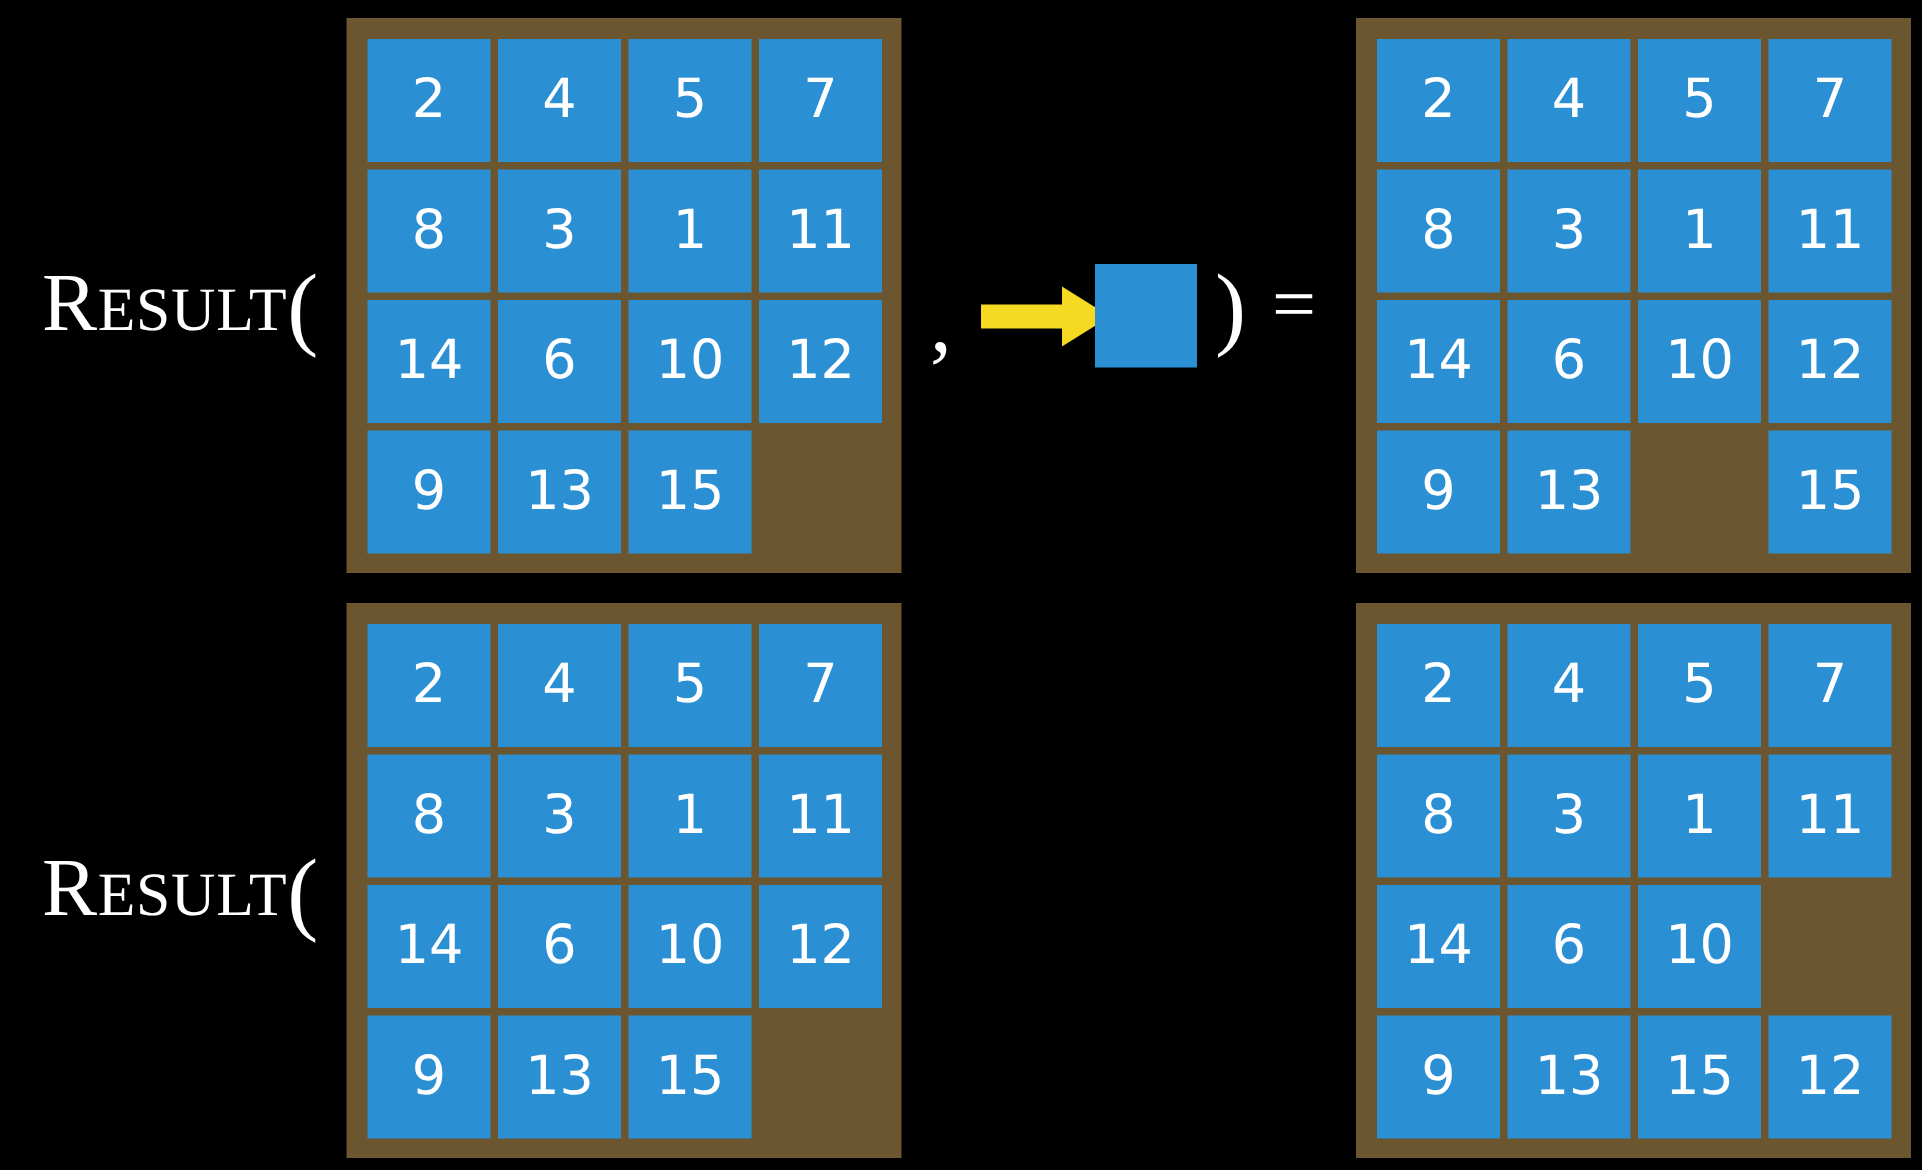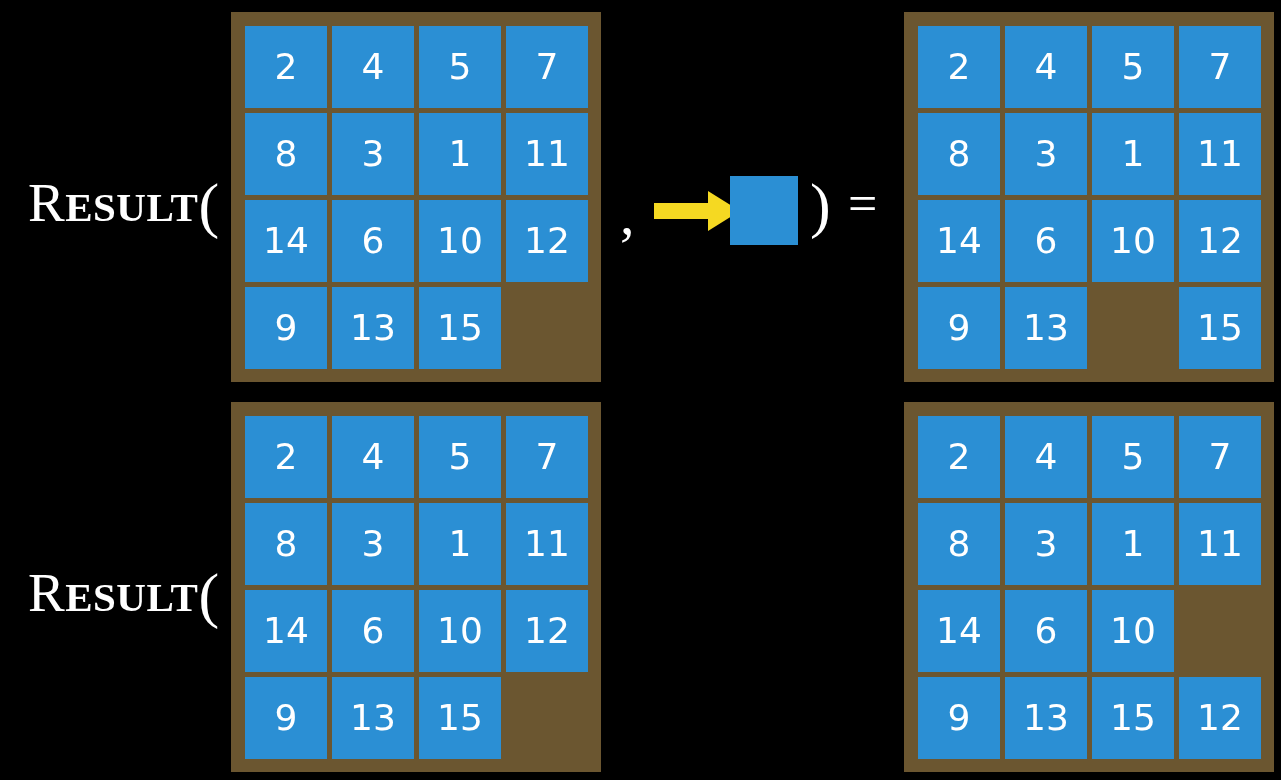--- a/index.html
+++ b/index.html
@@ -42,21 +42,20 @@
     white-space: nowrap;
     font-family: "Liberation Serif", "DejaVu Serif", serif;
     color: #ffffff;
     letter-spacing: 0.5px;
   }
   .result-label .cap {
     font-size: 55px;
   }
   .result-label .smallcaps {
     font-size: 41px;
-    font-weight: bold;
   }
   .result-label .paren {
     font-size: 62px;
     position: relative;
     top: 5px;
   }
 
   
   .board {
     position: absolute;

